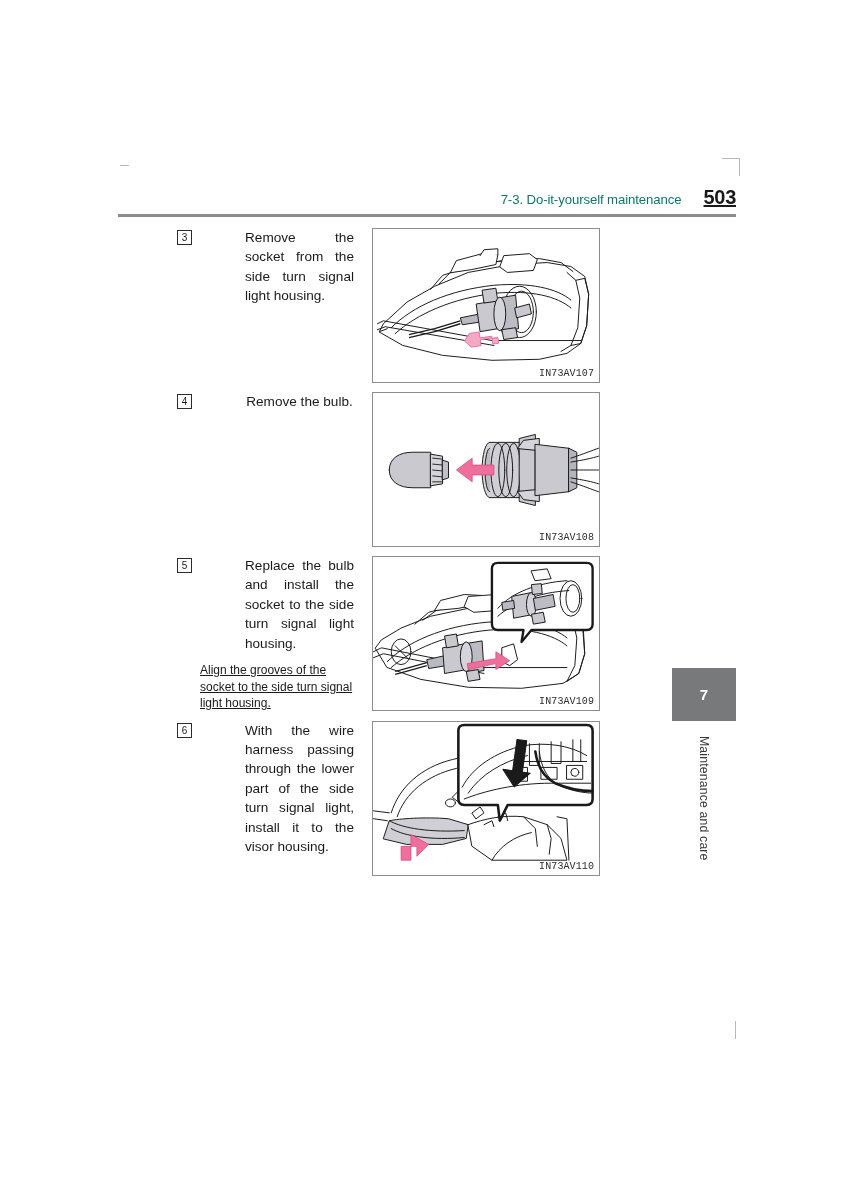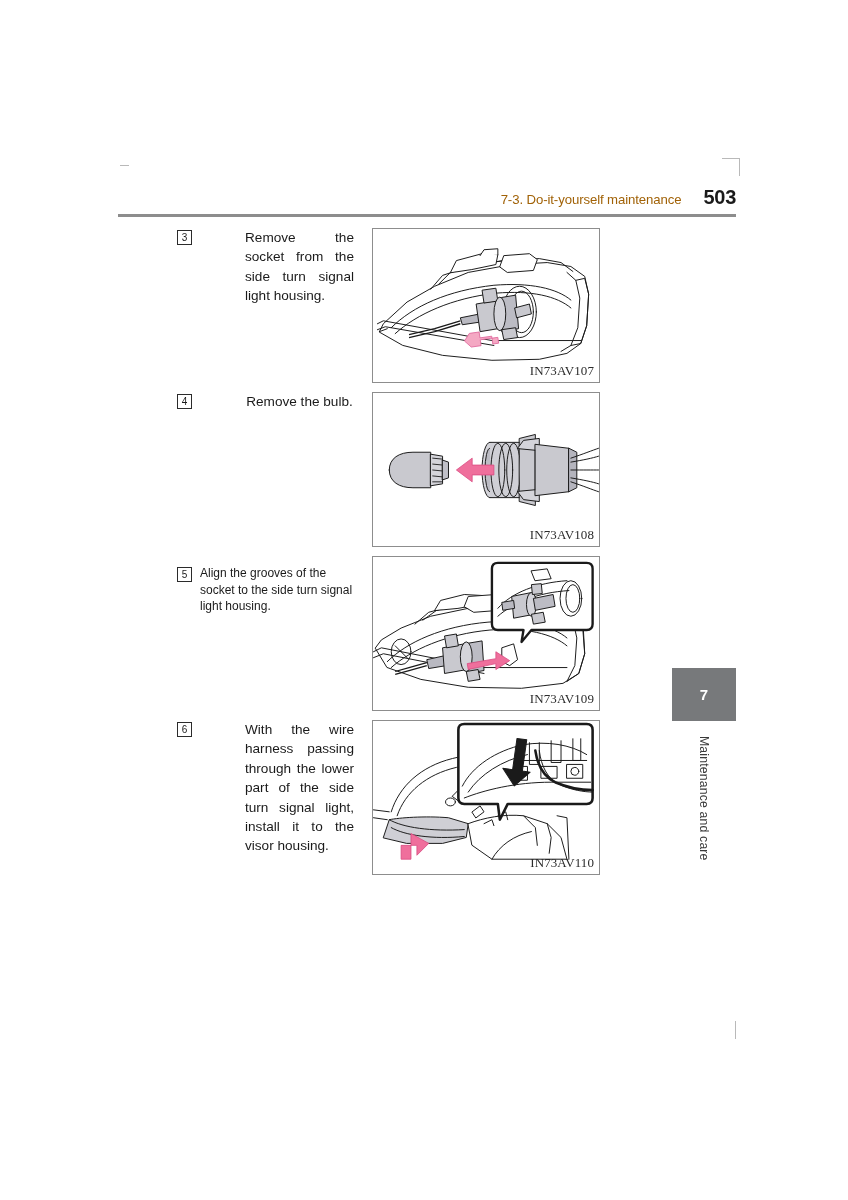--- a/index.html
+++ b/index.html
@@ -30,27 +30,28 @@
     left: 118px;
     top: 186px;
     width: 618px;
     display: flex;
     align-items: baseline;
     justify-content: flex-end;
   }
   .header-section {
     font-size: 13.2px;
     letter-spacing: -0.1px;
-    color: #a16207;
+    color: #0f766e;
   }
   .header-page-no {
     font-size: 20px;
     font-weight: bold;
     margin-left: 22px;
     letter-spacing: -0.3px;
+    text-decoration: underline;
   }
   .header-rule {
     position: absolute;
     left: 118px;
     top: 214px;
     width: 618px;
     height: 2.5px;
     background: #8d8d8d;
   }
 
@@ -95,42 +96,43 @@
     color: #1a1a1a;
     margin-left: 45px;
   }
   .step-body.no-justify { text-align: center; }
   .step-note {
     font-size: 12px;
     line-height: 16.5px;
     margin-top: 9px;
     text-align: left;
     color: #1a1a1a;
+    text-decoration: underline;
   }
 
   
   .figure {
     width: 228px;
     height: 155px;
     border: 1px solid #8d8d8d;
     box-sizing: border-box;
     position: relative;
     background: #ffffff;
     margin-left: 18px;
     flex: none;
   }
   .figure svg { display: block; width: 100%; height: 100%; }
   .fig-code {
     position: absolute;
     right: 5px;
     bottom: 3px;
-    font-size: 13px;
+    font-size: 10px;
     letter-spacing: 0.1px;
     color: #2b2b2b;
-    font-family: Liberation Serif, serif;
+    font-family: Liberation Mono, monospace;
   }
 
   
   .side-tab {
     position: absolute;
     left: 672px;
     top: 668px;
     width: 64px;
     height: 53px;
     background: #77797b;
@@ -280,20 +282,21 @@
         </g>
       </svg>
       <div class="fig-code">IN73AV108</div>
     </div>
   </div>
 
   <div class="step-row" style="margin-bottom:9px;">
     <div class="step-text-col">
       <div class="step-block">
         <div class="step-num">5</div>
+        <div class="step-body">Replace the bulb and install the socket to the side turn signal light housing.</div>
         <div class="step-note">Align the grooves of the socket to the side turn signal light housing.</div>
       </div>
     </div>
     <div class="figure">
       <svg viewBox="0 0 228 155" xmlns="http://www.w3.org/2000/svg">
         <g fill="none" stroke="#1a1a1a" stroke-width="1" stroke-linejoin="round" stroke-linecap="round">
 
           <path d="M2 92 L8 84 L28 72 L58 60 L96 52 L140 48 L176 50 L200 58 L212 72 L214 98 L208 118 L192 128 L150 133 L96 132 L48 124 L14 112 Z" fill="#ffffff"></path>
           <path d="M42 68 L56 56 L86 48 L124 44 L160 44 L186 50 L200 60"></path>
           <path d="M50 64 L64 54 L92 47 L128 44"></path>

